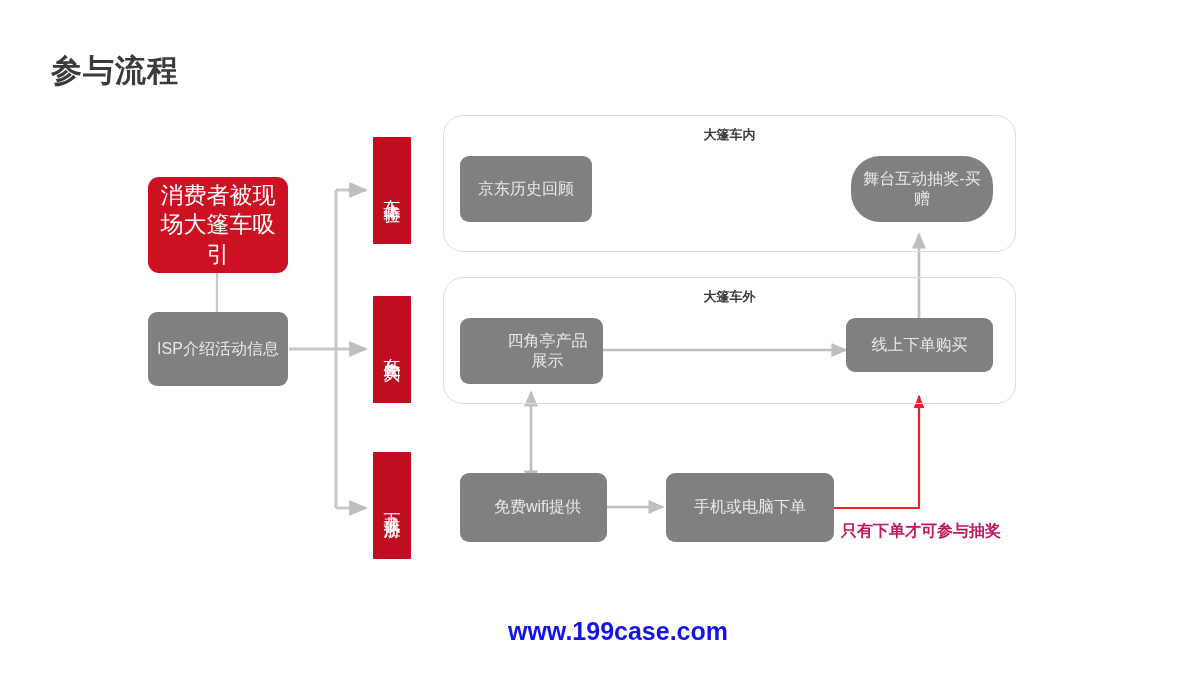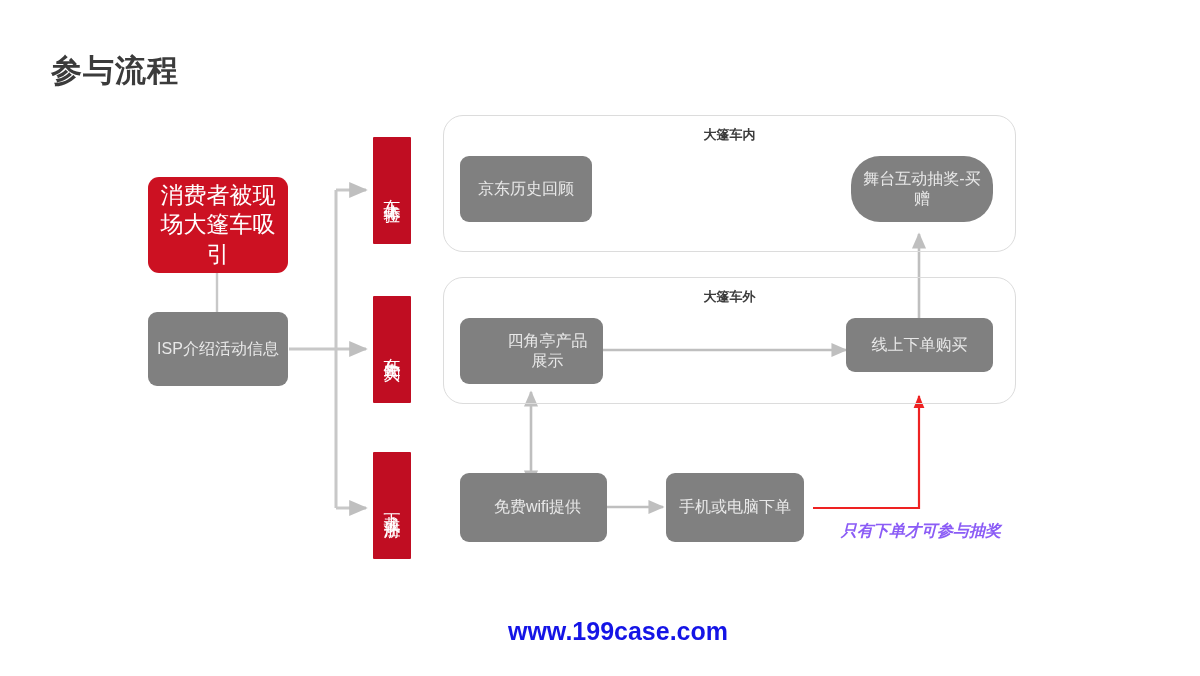--- a/index.html
+++ b/index.html
@@ -101,23 +101,22 @@
     width: 1200px;
     height: 676px;
     pointer-events: none;
   }
 
   
   .annotation {
     position: absolute;
     font-size: 16px;
     font-weight: 700;
-    color: #8b5cf6;
+    color: #be185d;
     white-space: nowrap;
-    font-style: italic;
   }
   .footer-url {
     position: absolute;
     left: 0;
     top: 617px;
     width: 1200px;
     text-align: center;
     font-size: 25px;
     font-weight: 700;
     color: #1414e6;
@@ -187,19 +186,19 @@
 
   <div class="panel" style="left:425px; top:277px; width:573px; height:127px;"></div>
   <div class="panel-title" style="left:425px; top:288px; width:573px;">大篷车外</div>
 
   <div class="node node-gray" style="left:442px; top:318px; width:143px; height:66px;padding-left:40px;">四角亭产品展示</div>
 
   <div class="node node-gray" style="left:828px; top:318px; width:147px; height:54px;">线上下单购买</div>
 
   <div class="node node-gray" style="left:442px; top:473px; width:147px; height:69px;padding-left:16px;">免费wifi提供</div>
 
-  <div class="node node-gray" style="left:648px; top:473px; width:138px; height:69px;">手机或电脑下单</div>
+  <div class="node node-gray" style="left:648px; top:473px; width:168px; height:69px;">手机或电脑下单</div>
 
   <div class="annotation" style="left:823px; top:521px;">只有下单才可参与抽奖</div>
 
   <div class="footer-url">www.199case.com</div>
 
 </div>
 
 </body></html>

